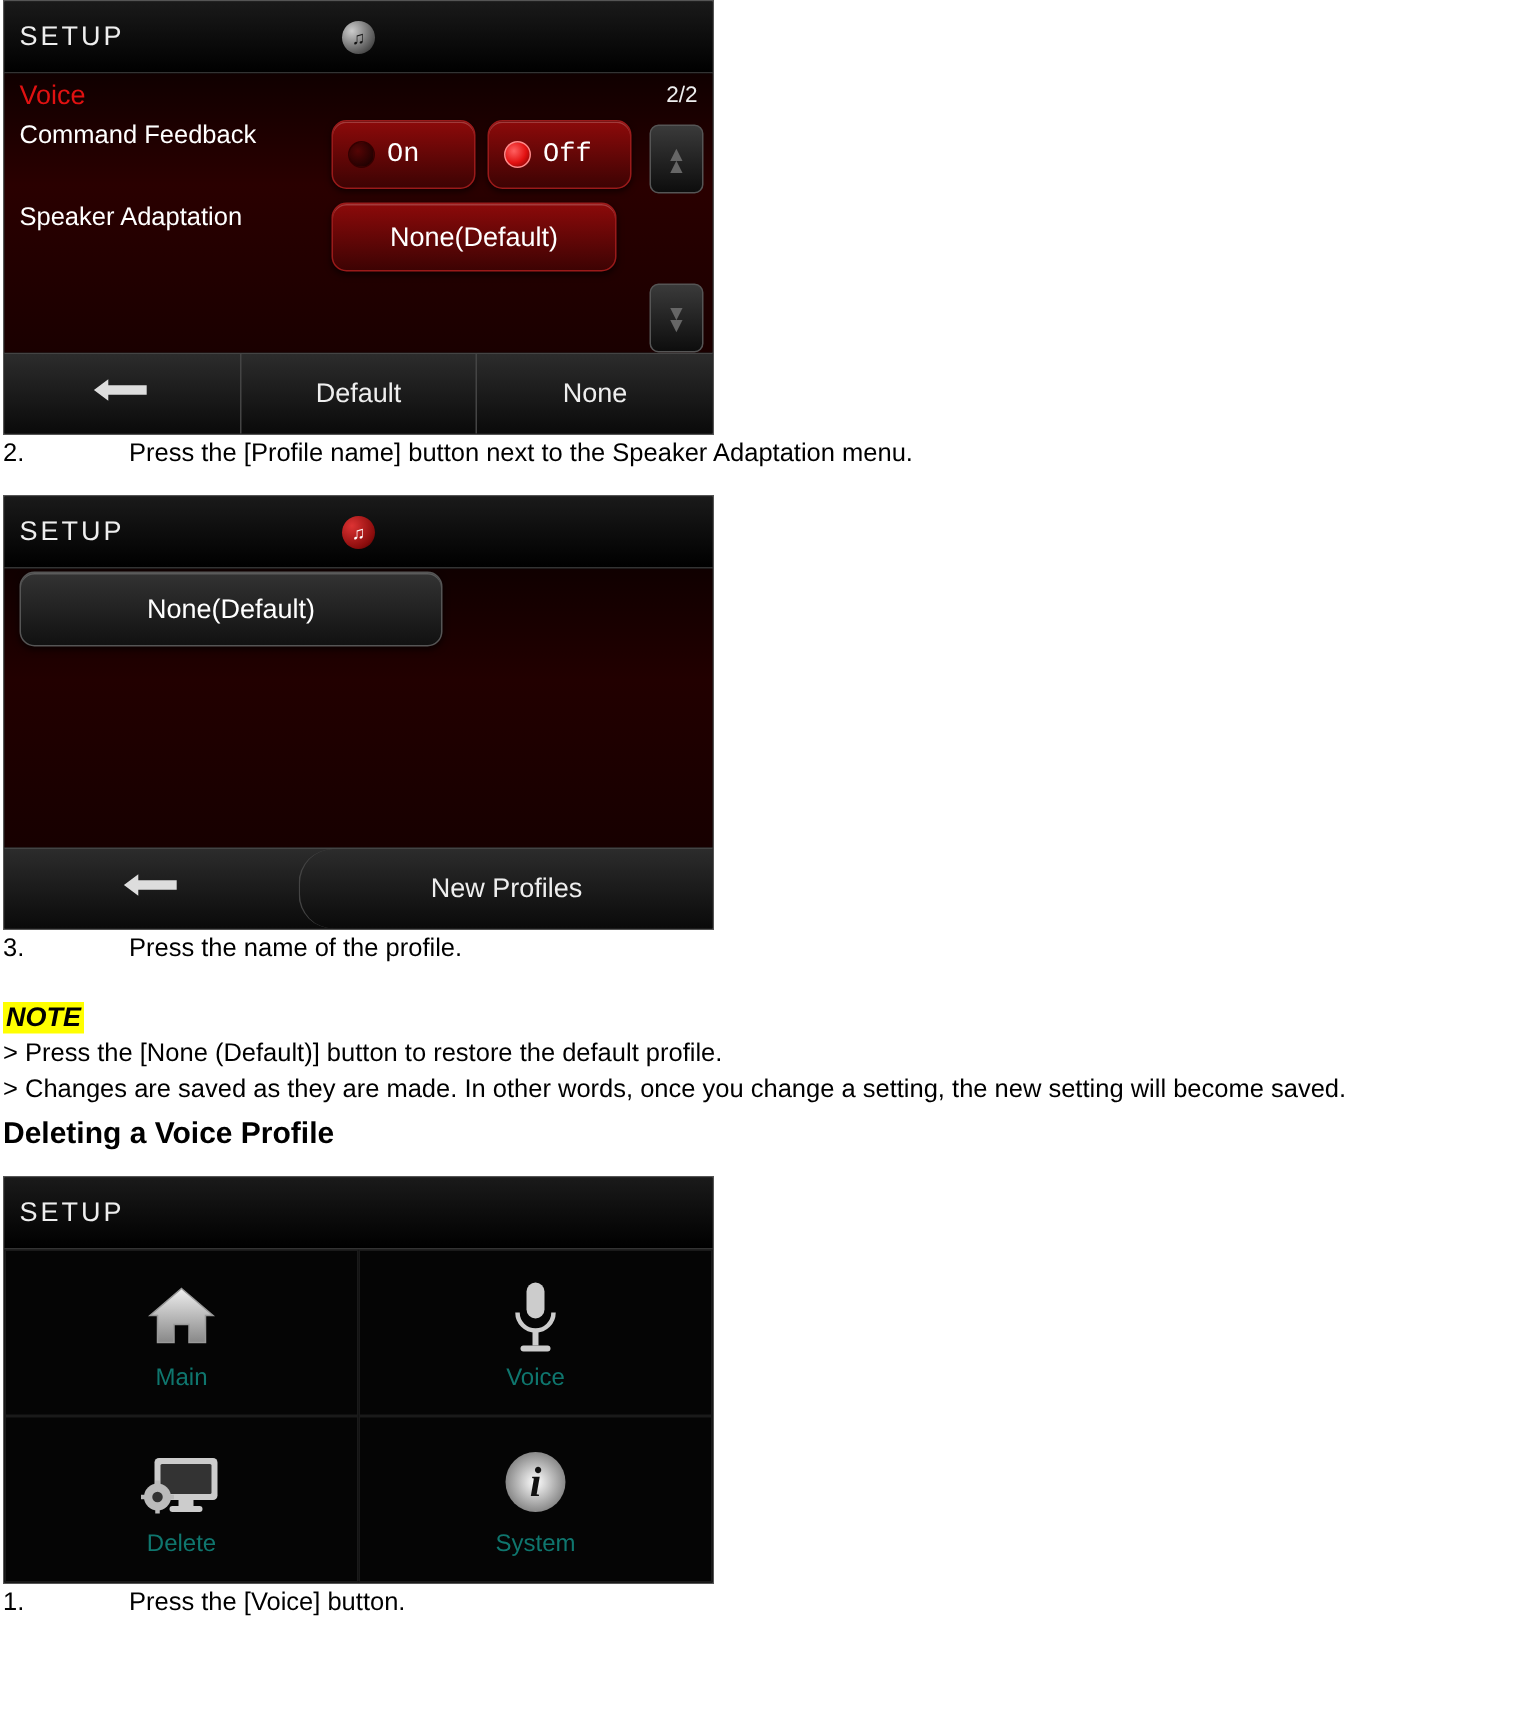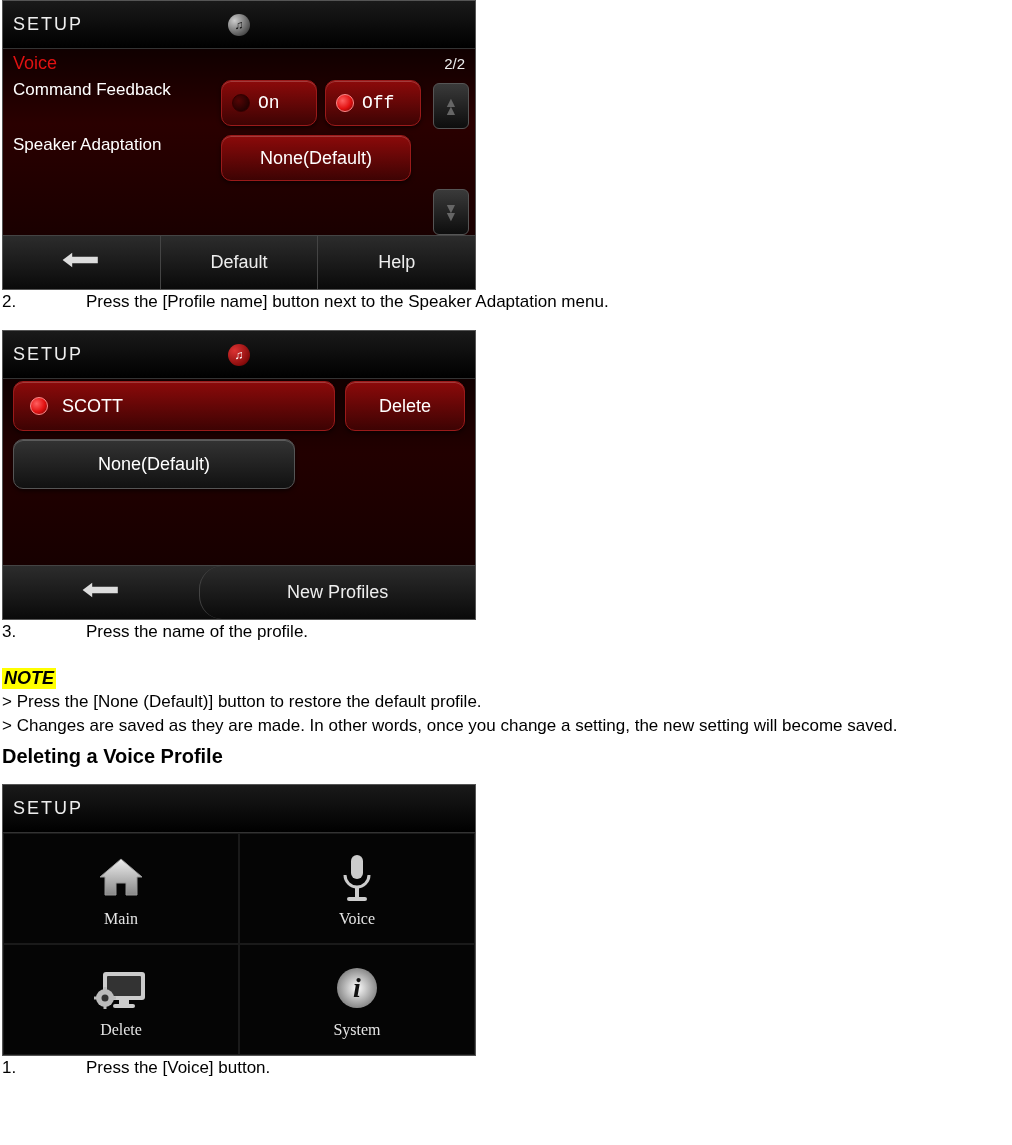--- a/index.html
+++ b/index.html
@@ -218,22 +218,21 @@
     justify-content: center;
     gap: 6px;
     border: 0.5px solid #1a1a1a;
   }
   .s3-cell .iconwrap {
     width: 60px; height: 54px;
     display: flex; align-items: center; justify-content: center;
   }
   .s3-cell .caption {
     font-size: 16px;
-    color: #e5e5e5;
-    font-family: Liberation Serif, serif;
+    color: #0f766e;
   }
 
   
   .doc-line {
     font-size: 17px;
     margin: 2px 0 8px 0;
   }
   .doc-line .num {
     display: inline-block;
     width: 84px;
@@ -311,21 +310,21 @@
       <span class="back-arrow">
         <svg viewBox="0 0 50 24">
             <path d="M2 12 L14 3 L14 8 L46 8 L46 16 L14 16 L14 21 Z" fill="#ddd"></path>
           </svg>
       </span>
     </div>
     <div class="bbtn">
       <span>Default</span>
     </div>
     <div class="bbtn">
-      <span>Help</span>
+      <span>None</span>
     </div>
   </div>
 </div>
 
 <p class="doc-line">
   <span class="num">2.</span><span>Press the [Profile name] button next to the Speaker Adaptation menu.</span>
 </p>
 
 <div style="height:10px"></div>
 
@@ -333,29 +332,20 @@
 <div class="device-screen">
   <div class="topbar">
     <span class="title">SETUP</span>
     <span class="centerspot">
       <span class="music-icon-red">♫</span>
     </span>
   </div>
 
   <div class="s2-body">
 
-    <div class="s2-row">
-      <span class="pill s2-profile-btn">
-        <span class="radio-dot on"></span>
-        <span>SCOTT</span>
-      </span>
-      <span class="pill s2-delete-btn">
-        <span>Delete</span>
-      </span>
-    </div>
 
     <div class="s2-row">
       <span class="pill dark s2-none-btn">None(Default)</span>
     </div>
   </div>
 
   <div class="bottombar s2-bottombar">
     <div class="bbtn">
       <span class="back-arrow">
         <svg viewBox="0 0 50 24">

